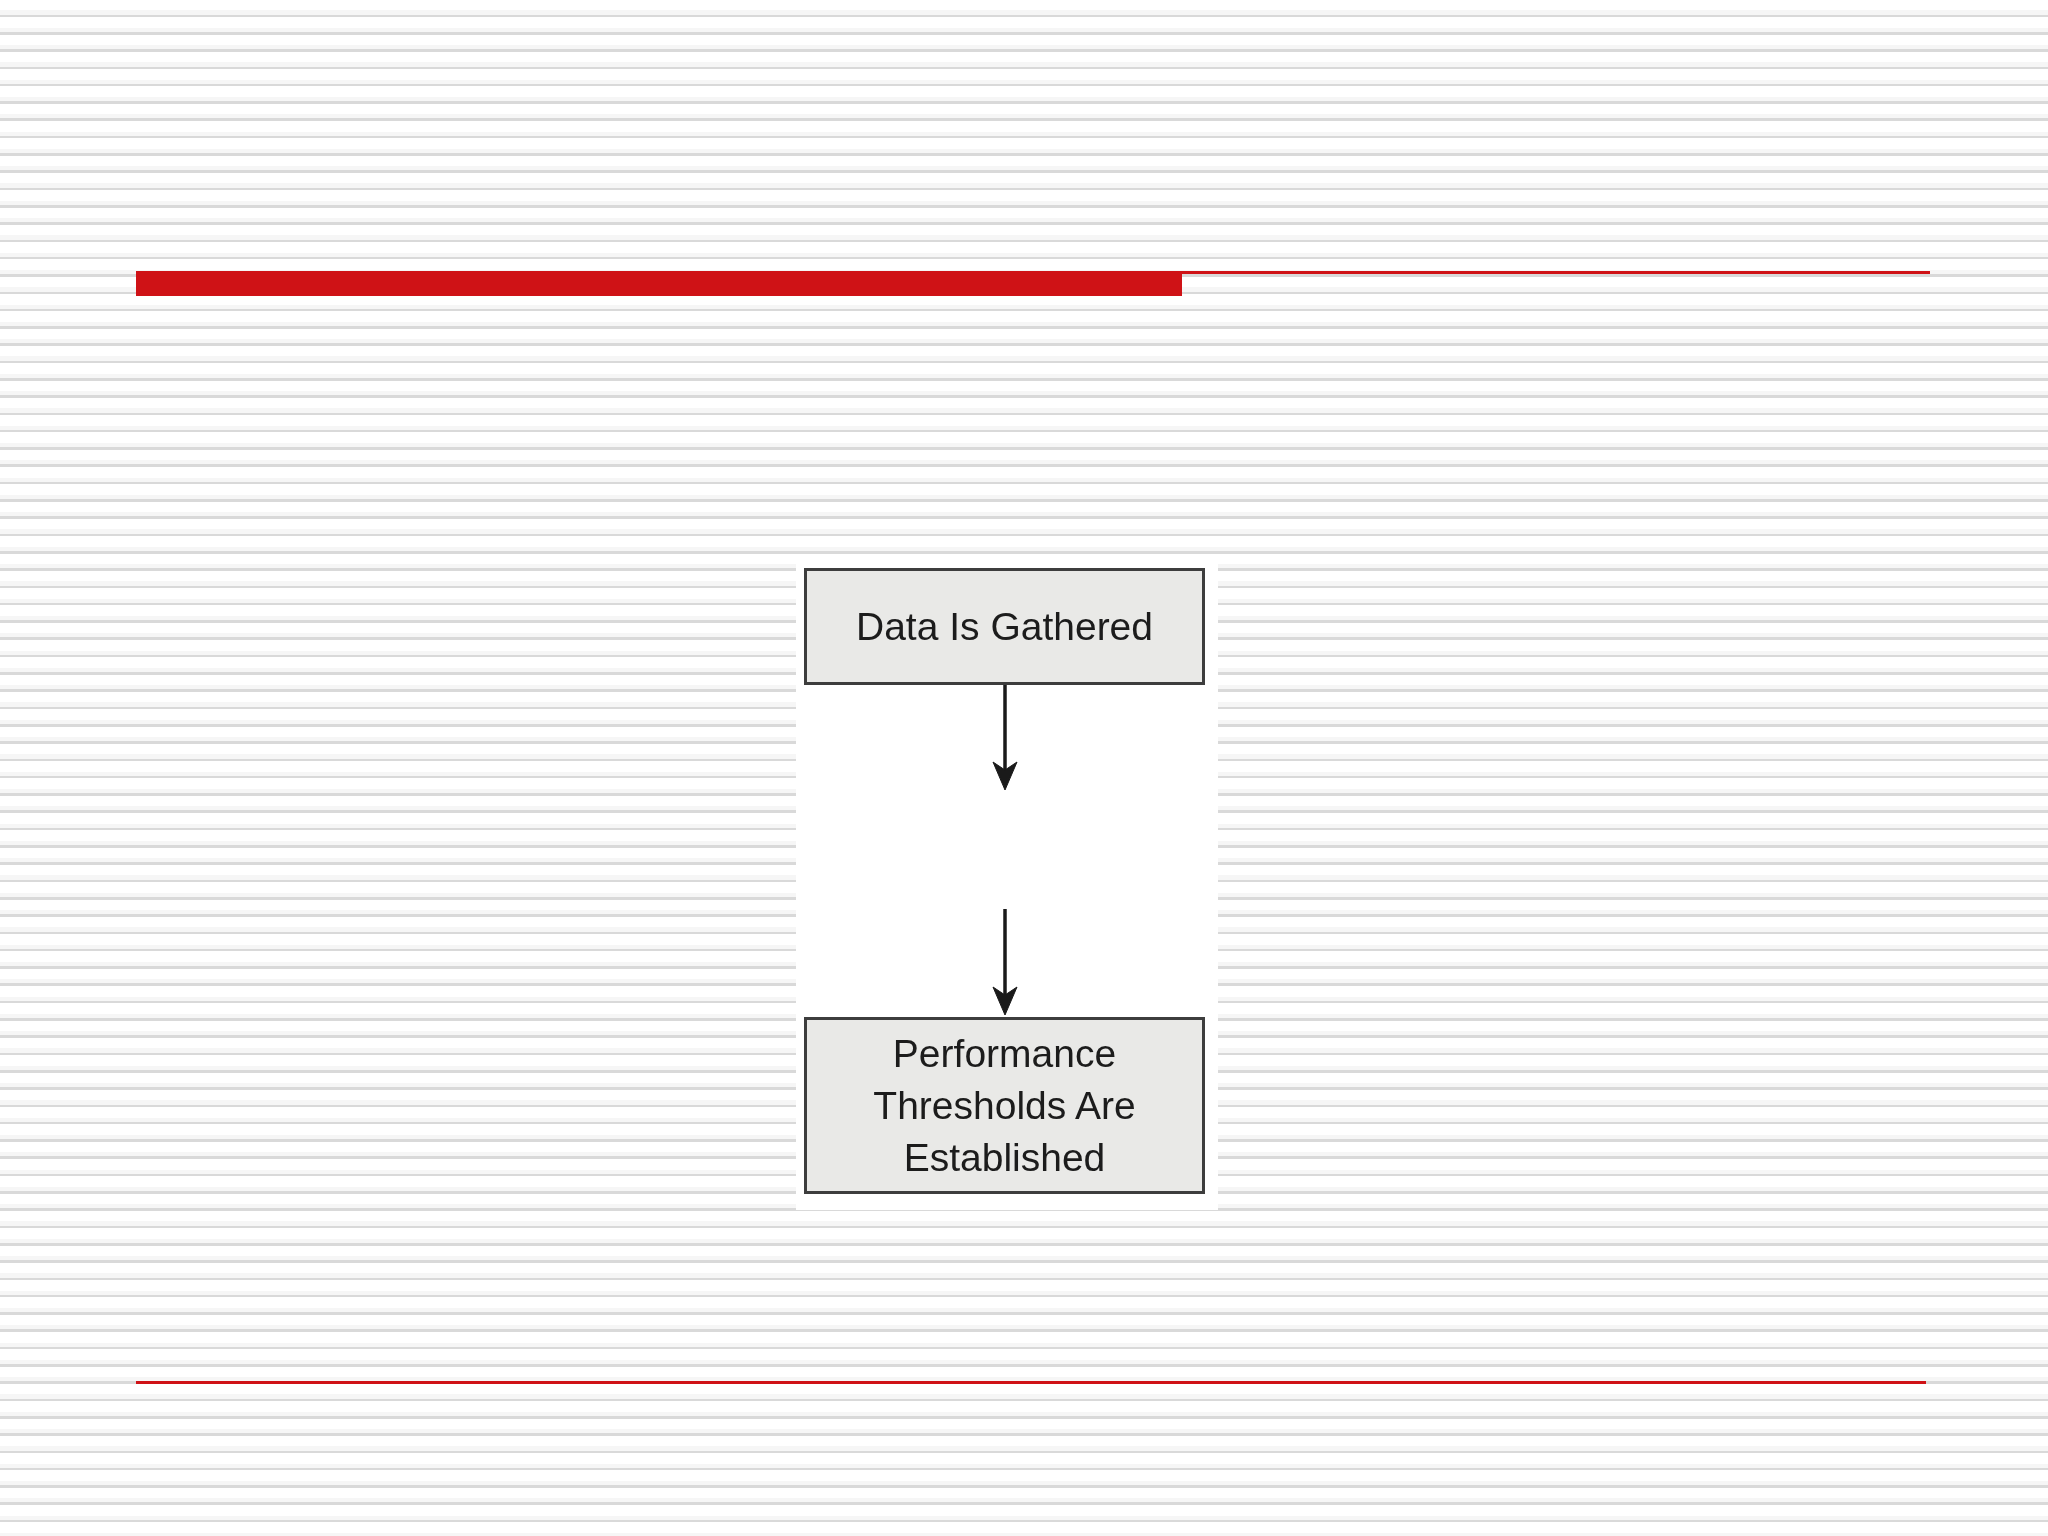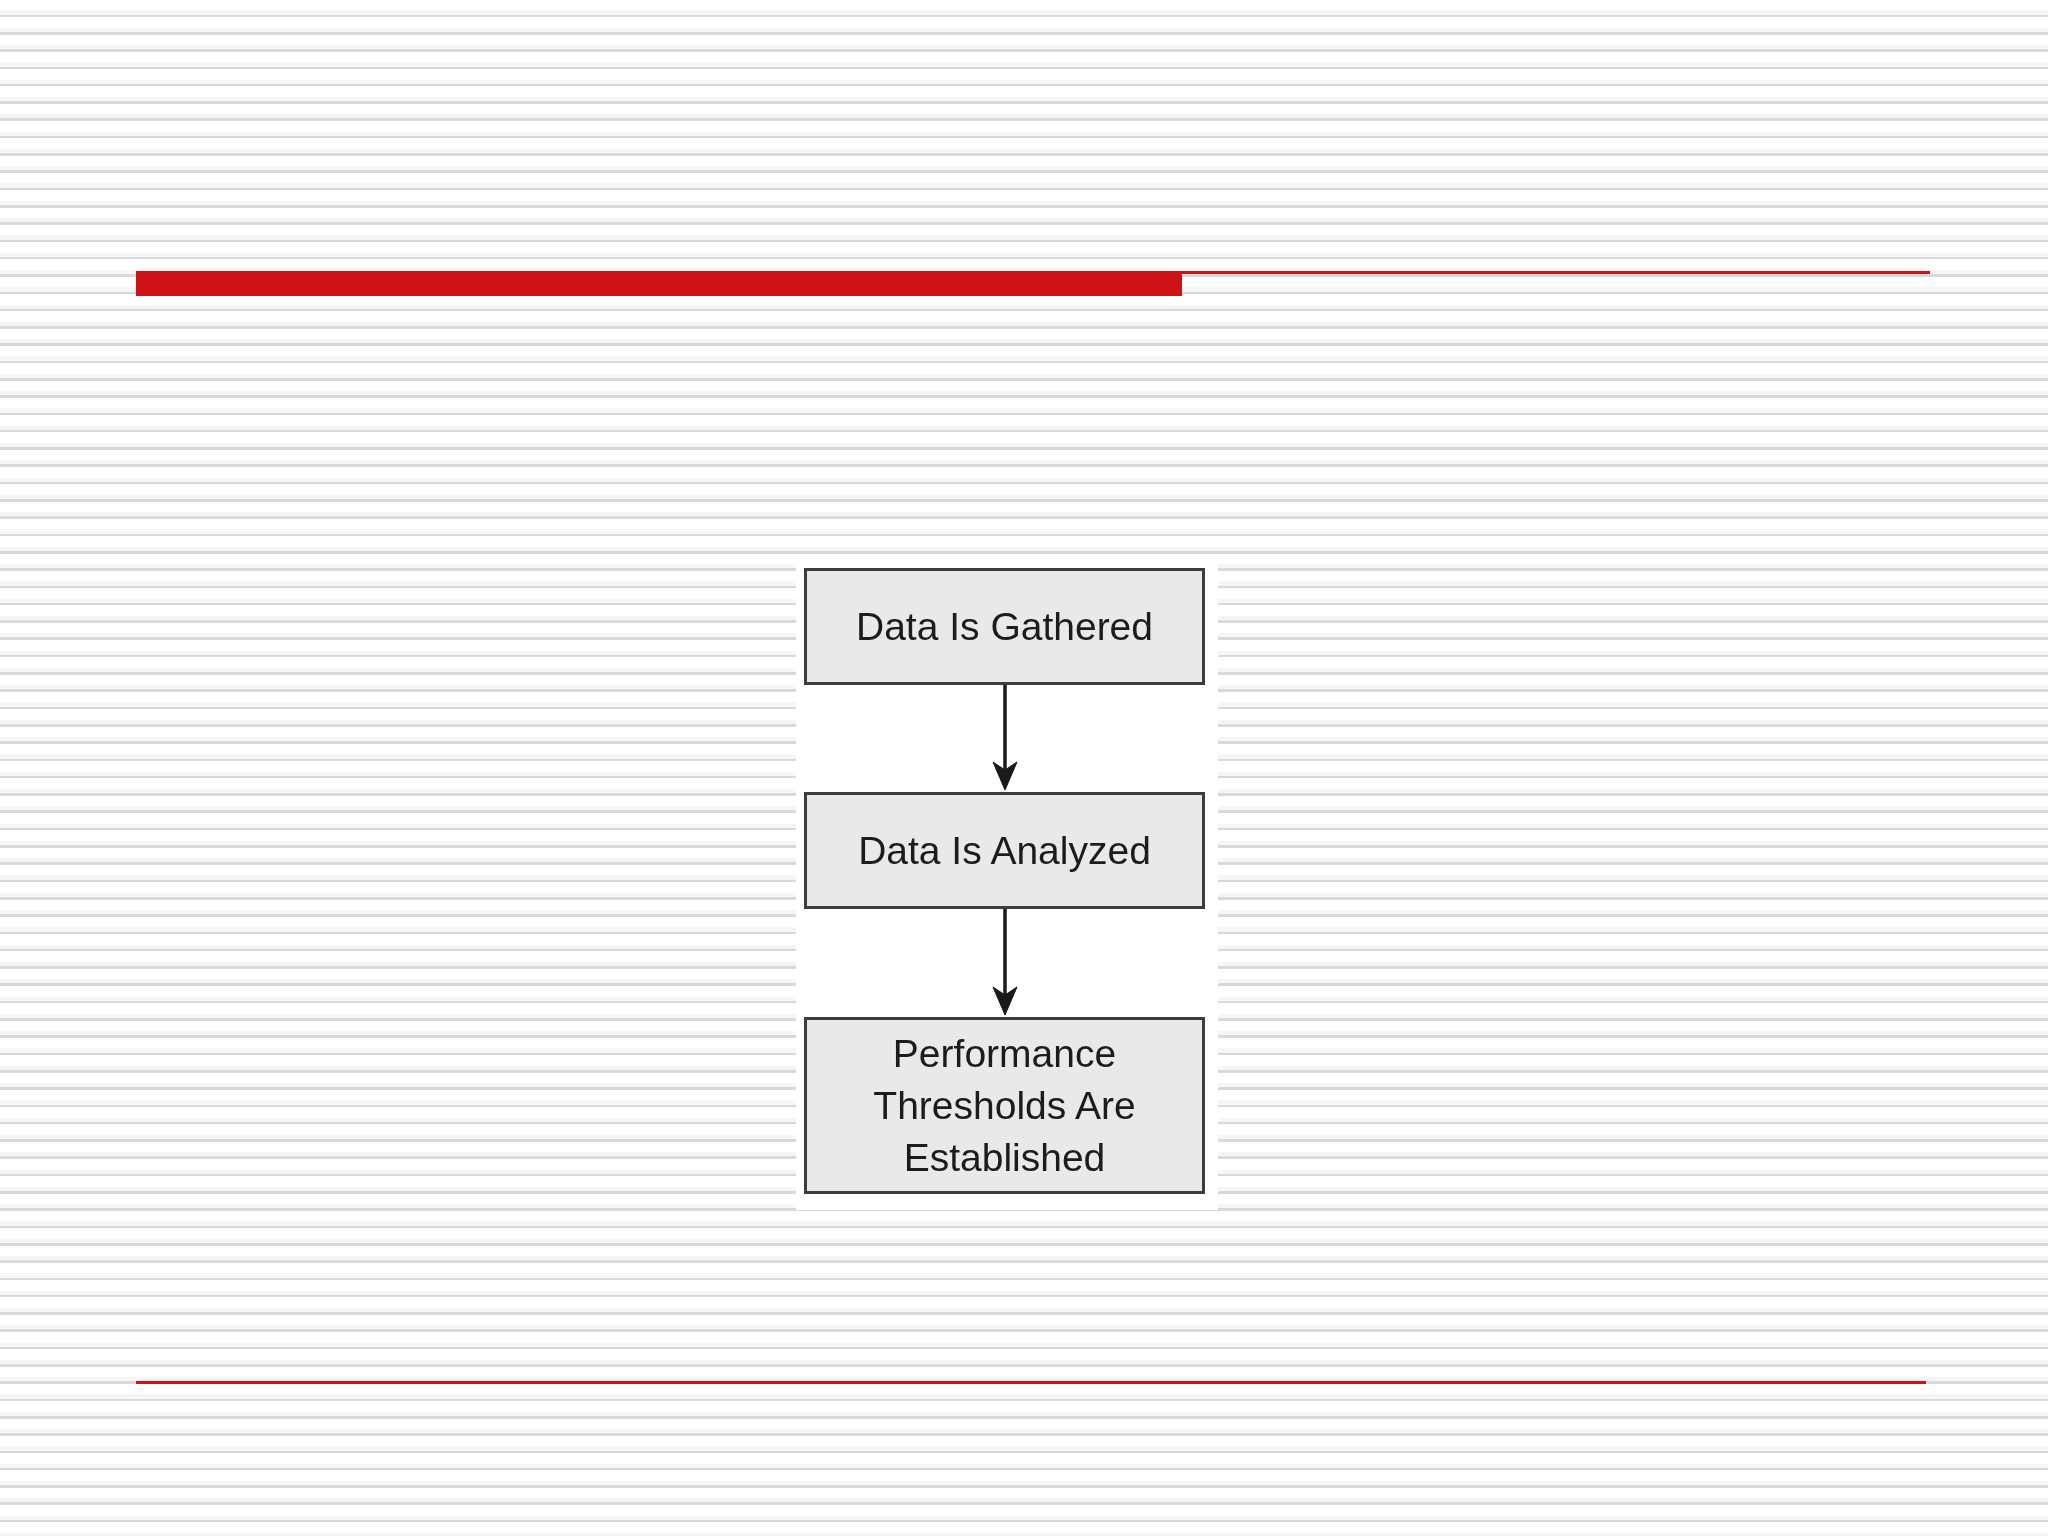--- a/index.html
+++ b/index.html
@@ -120,23 +120,20 @@
       <g stroke="#1a1a1a" fill="#1a1a1a">
         <line x1="209" y1="347" x2="209" y2="434" stroke-width="3.5"></line>
         <polygon points="209,453 197,425 209,433 221,425" stroke-width="1"></polygon>
       </g>
     </svg>
 
     <div class="flow-node n1">
       <span>Data Is Gathered</span>
     </div>
 
-    <div class="flow-node n2">
-      <span>Data Is Analyzed</span>
-    </div>
 
     <div class="flow-node n3">
       <span>Performance Thresholds Are Established</span>
     </div>
 
   </div>
 
   <div class="footer-rule"></div>
 
 </div>

